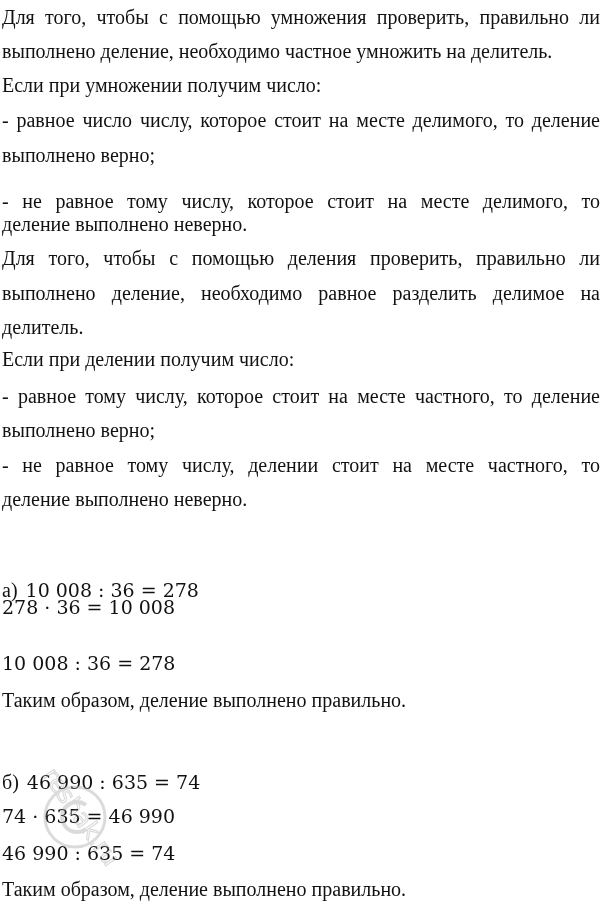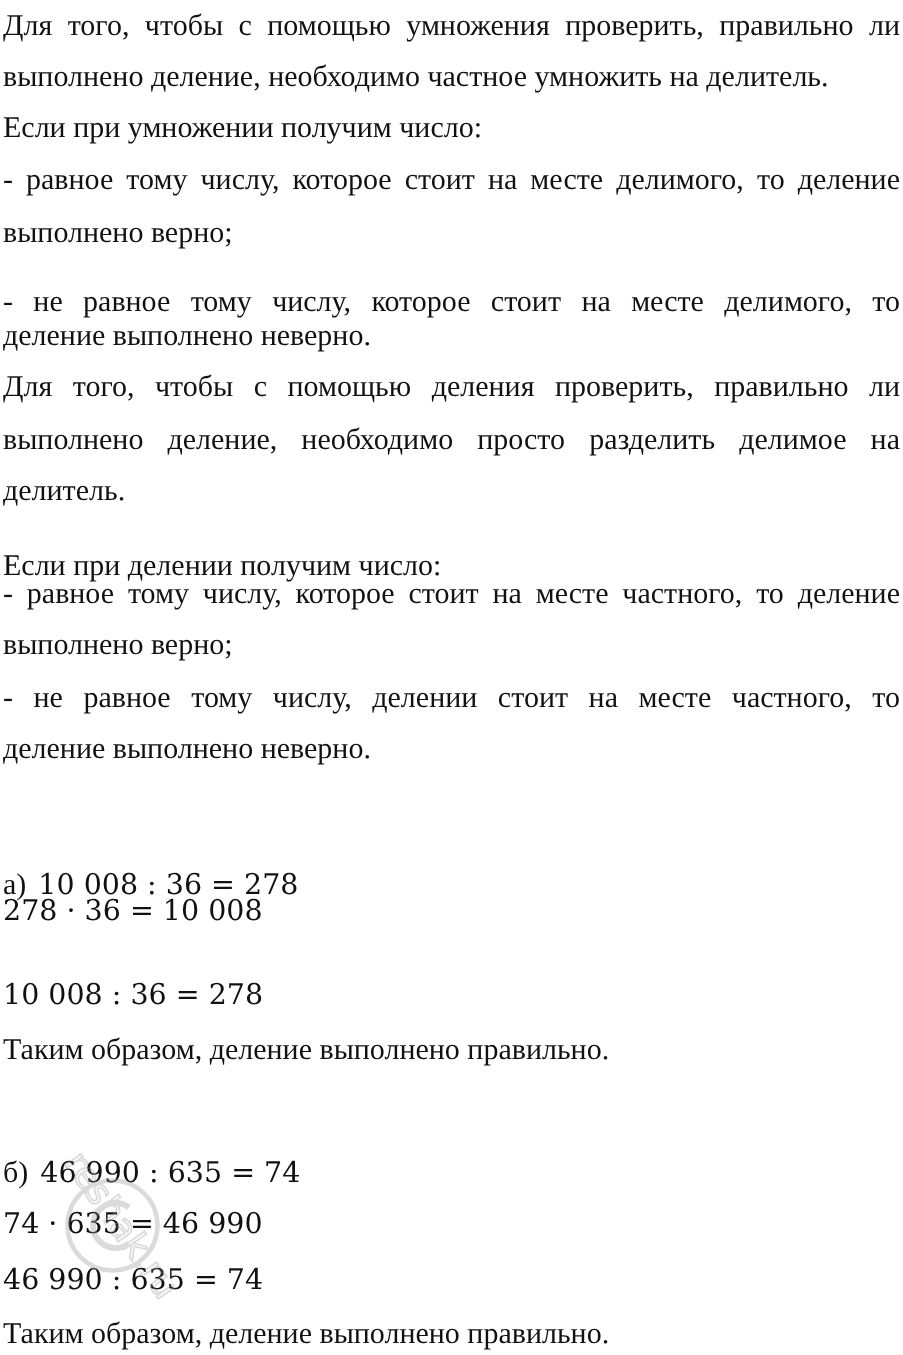--- a/index.html
+++ b/index.html
@@ -22,29 +22,29 @@
   }
 </style>
 </head>
 <body>
 
 <div class="doc">
 
   <div class="line just" style="top:2px">Для того, чтобы с помощью умножения проверить, правильно ли</div>
   <div class="line" style="top:36px">выполнено деление, необходимо частное умножить на делитель.</div>
   <div class="line" style="top:70px">Если при умножении получим число:</div>
-  <div class="line just" style="top:105px">- равное тому числу, которое стоит на месте делимого, то деление</div>
+  <div class="line just" style="top:105px">- равное число числу, которое стоит на месте делимого, то деление</div>
   <div class="line" style="top:140px">выполнено верно;</div>
   <div class="line just" style="top:186px">- не равное тому числу, которое стоит на месте делимого, то</div>
   <div class="line" style="top:209px">деление выполнено неверно.</div>
 
   <div class="line just" style="top:243px">Для того, чтобы с помощью деления проверить, правильно ли</div>
-  <div class="line just" style="top:278px">выполнено деление, необходимо просто разделить делимое на</div>
+  <div class="line just" style="top:278px">выполнено деление, необходимо равное разделить делимое на</div>
   <div class="line" style="top:312px">делитель.</div>
-  <div class="line" style="top:362px">Если при делении получим число:</div>
+  <div class="line" style="top:344px">Если при делении получим число:</div>
   <div class="line just" style="top:381px">- равное тому числу, которое стоит на месте частного, то деление</div>
   <div class="line" style="top:415px">выполнено верно;</div>
   <div class="line just" style="top:450px">- не равное тому числу, делении стоит на месте частного, то</div>
   <div class="line" style="top:484px">деление выполнено неверно.</div>
 
   <div class="line" style="top:575px">
     <span class="label">а)</span><span class="math">10 008 : 36 = 278</span>
   </div>
   <div class="line math" style="top:592px">278 · 36 = 10 008</div>
   <div class="line math" style="top:648px">10 008 : 36 = 278</div>

